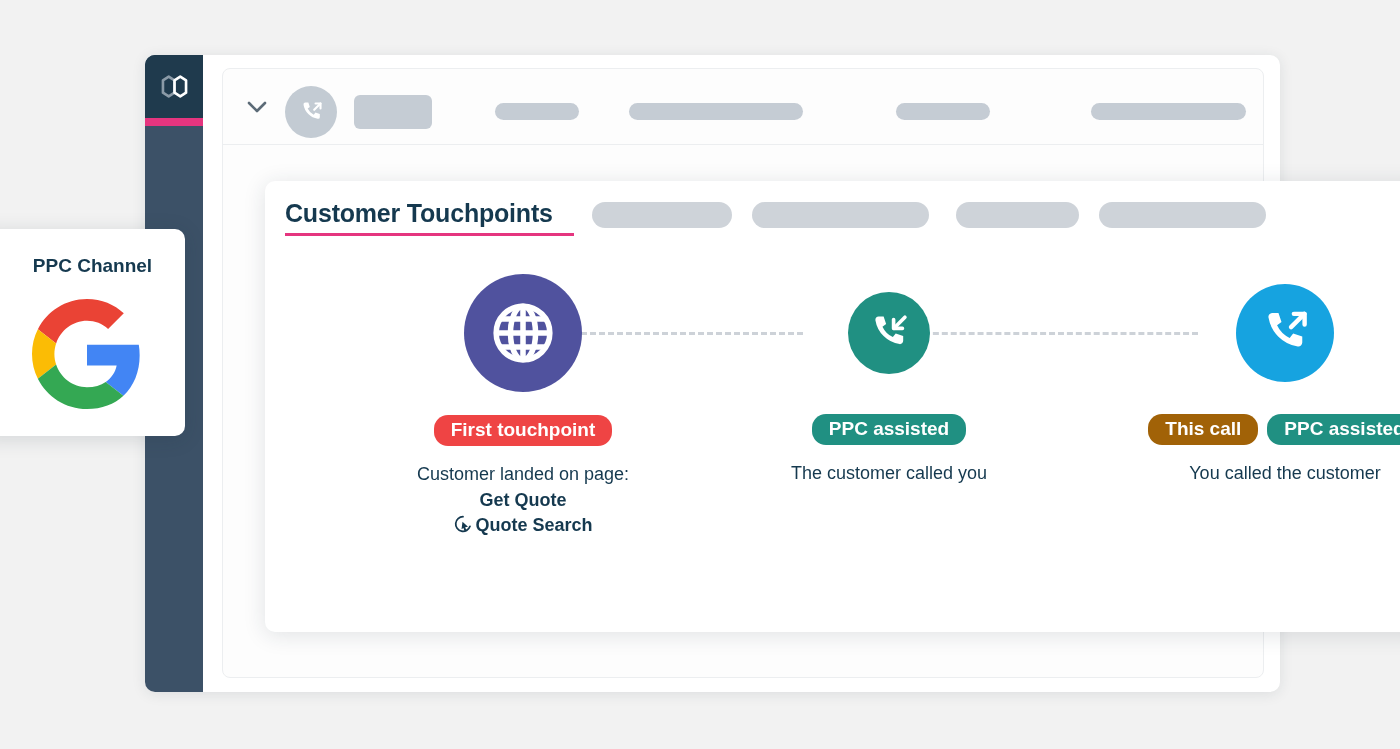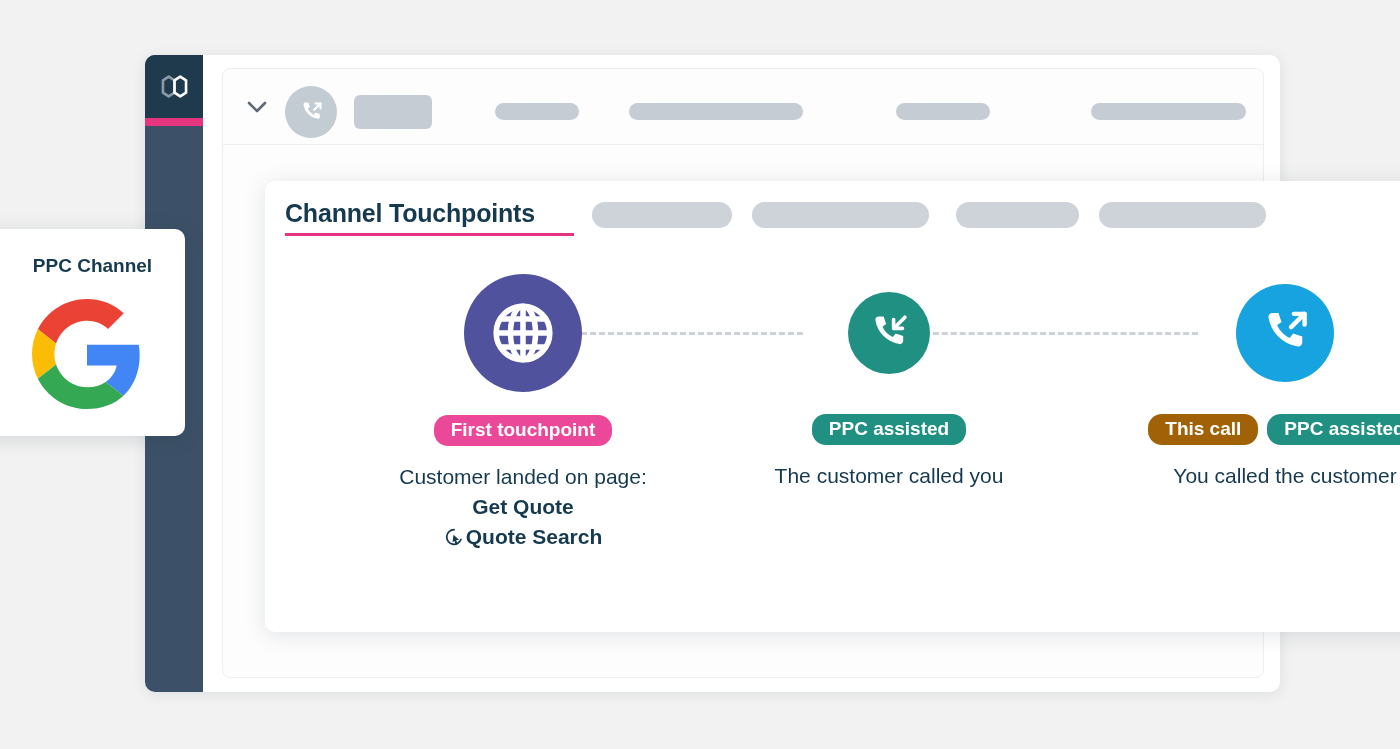--- a/index.html
+++ b/index.html
@@ -175,21 +175,21 @@
     padding: 5px 17px 7px 17px;
     border-radius: 14px;
     color: #ffffff;
     font-size: 19px;
     font-weight: bold;
     line-height: 1;
     white-space: nowrap;
   }
   .tp-text {
     margin-top: 16px;
-    font-size: 21px;
+    font-size: 18px;
     color: #15394f;
     line-height: 1.42;
   }
   .tp-text .strong {
     font-weight: bold;
   }
   .tp-text .sub-block {
     margin-top: 16px;
   }
   .ad-icon-inline {
@@ -276,21 +276,21 @@
     <div class="skeleton" style="left:131px;top:26px;width:78px;height:34px;border-radius:6px;"></div>
     <div class="skeleton" style="left:272px;top:34px;width:84px;height:17px;"></div>
     <div class="skeleton" style="left:406px;top:34px;width:174px;height:17px;"></div>
     <div class="skeleton" style="left:673px;top:34px;width:94px;height:17px;"></div>
     <div class="skeleton" style="left:868px;top:34px;width:155px;height:17px;"></div>
   </div>
 </div>
 
 <div id="touchpoints-card">
 
-  <div id="card-title">Channel Touchpoints</div>
+  <div id="card-title">Customer Touchpoints</div>
   <div id="card-title-underline"></div>
 
   <div class="tab-skeleton" style="left:327px;width:140px;"></div>
   <div class="tab-skeleton" style="left:487px;width:177px;"></div>
   <div class="tab-skeleton" style="left:691px;width:123px;"></div>
   <div class="tab-skeleton" style="left:834px;width:167px;"></div>
 
   <div class="connector" style="left:253px;width:285px;"></div>
   <div class="connector" style="left:650px;width:283px;"></div>
 
@@ -299,21 +299,21 @@
       <svg viewBox="0 0 24 24" width="70" height="70" aria-hidden="true">
         <circle cx="12" cy="12" r="9.2" fill="none" stroke="#ffffff" stroke-width="1.9"></circle>
         <ellipse cx="12" cy="12" rx="4.3" ry="9.2" fill="none" stroke="#ffffff" stroke-width="1.9"></ellipse>
         <line x1="2.8" y1="12" x2="21.2" y2="12" stroke="#ffffff" stroke-width="1.9"></line>
         <line x1="4.3" y1="7.2" x2="19.7" y2="7.2" stroke="#ffffff" stroke-width="1.9"></line>
         <line x1="4.3" y1="16.8" x2="19.7" y2="16.8" stroke="#ffffff" stroke-width="1.9"></line>
         <line x1="12" y1="2.8" x2="12" y2="21.2" stroke="#ffffff" stroke-width="1.9"></line>
       </svg>
     </div>
     <div class="badge-row">
-      <span class="badge" style="background:#ec4899;">First touchpoint</span>
+      <span class="badge" style="background:#ef4444;">First touchpoint</span>
     </div>
     <div class="tp-text">
       <div>Customer landed on page:</div>
       <div class="strong">Get Quote</div>
       <div class="strong">
         <span class="ad-icon-inline">
           <svg viewBox="0 0 24 24" width="20" height="20" aria-hidden="true">
             <path d="M12 3.2 a8.8 8.8 0 1 0 8.4 11.6" fill="none" stroke="#15394f" stroke-width="2.1" stroke-linecap="round"></path>
             <path d="M11.4 9.4 L18 15.4 L14.6 16 L16.1 19.4 L13.9 20.3 L12.5 16.9 L10.2 18.3 Z" fill="#15394f"></path>
           </svg>

